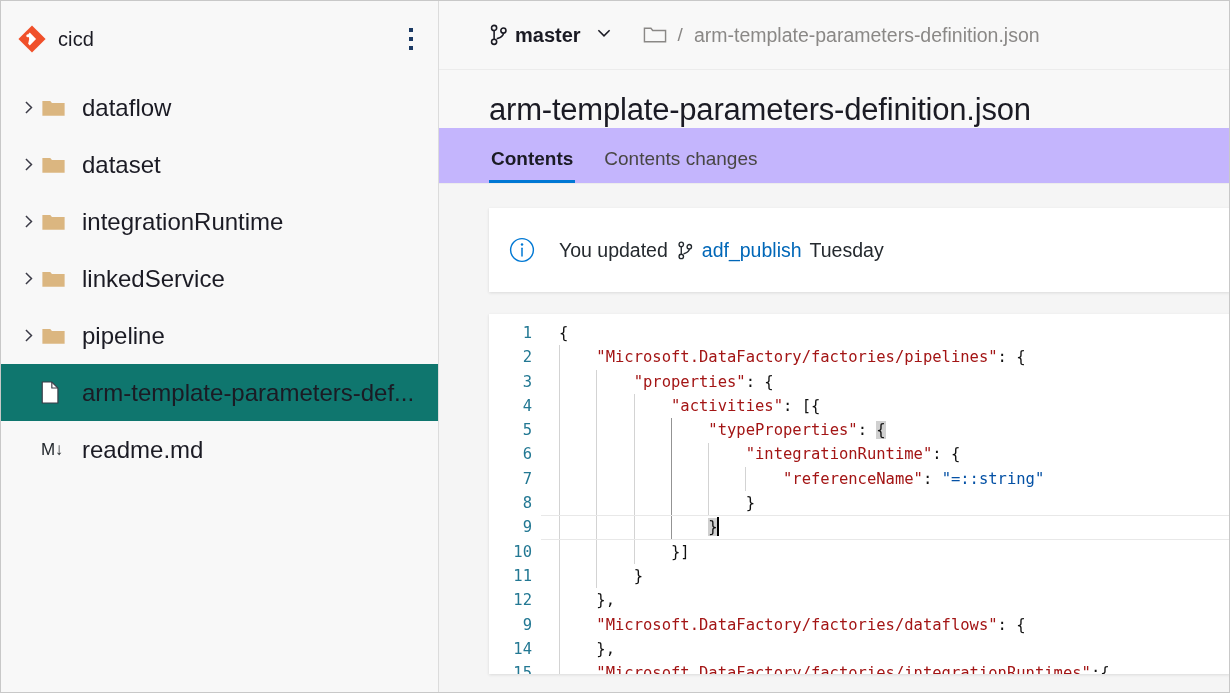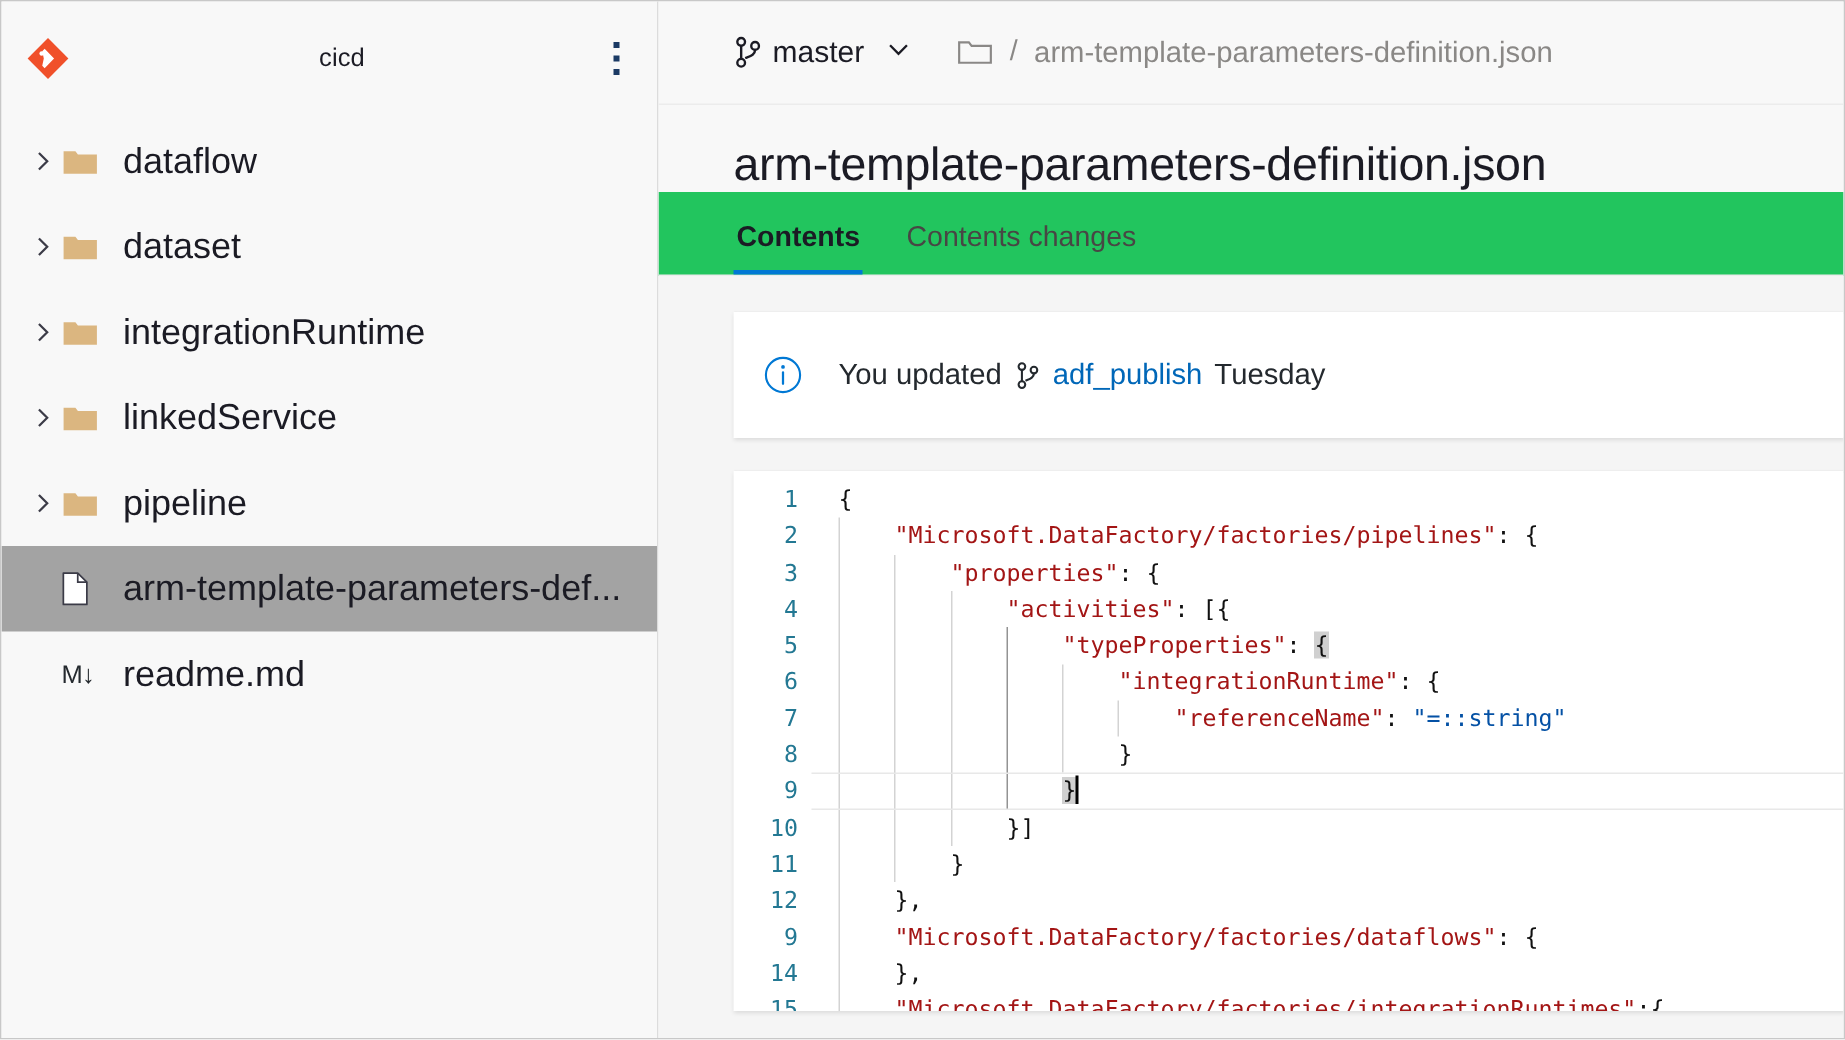--- a/index.html
+++ b/index.html
@@ -29,28 +29,27 @@
     overflow: hidden;
   }
   .repo-header {
     height: 76px;
     display: flex;
     align-items: center;
     padding: 0 14px 0 16px;
   }
   .repo-icon { width: 30px; height: 30px; flex: 0 0 30px; display:block; }
   .repo-name {
-    font-size: 17px;
+    font-size: 20px;
     color: #1b1b24;
     margin-left: 11px;
     letter-spacing: .1px;
     font-weight: 400;
     flex: 1 1 auto;
     white-space: nowrap;
-    text-align: center;
   }
   .kebab {
     width: 26px; height: 32px;
     display: flex; flex-direction: column;
     align-items: center; justify-content: center;
     gap: 5px;
     cursor: pointer;
     flex: 0 0 26px;
   }
   .kebab i { width: 4px; height: 4px; background: #1b3a64; display: block; }
@@ -59,21 +58,21 @@
   .tree-row {
     height: 57px;
     display: flex;
     align-items: center;
     padding-left: 14px;
     cursor: pointer;
     font-size: 19.5px;
     color: #24292e;
     white-space: nowrap;
   }
-  .tree-row.selected { background: #a3a3a3; }
+  .tree-row.selected { background: #0f766e; }
   .chevron {
     width: 26px; flex: 0 0 26px;
     display: flex; align-items: center; justify-content: center;
     color: #3b3b47;
   }
   .chevron svg { display: block; }
   .chevron.empty { visibility: hidden; }
   .ic {
     width: 32px; flex: 0 0 32px;
     display: flex; align-items: center; justify-content: flex-start;
@@ -106,21 +105,21 @@
     display: flex;
     align-items: center;
     padding-left: 50px;
     border-bottom: 1px solid #ececec;
   }
   .branch-pick {
     display: flex; align-items: center; cursor: pointer;
     margin-right: 30px;
   }
   .branch-pick .bicon { width: 20px; height: 22px; margin-right: 6px; display:block; }
-  .branch-name { font-size: 20px; font-weight: normal; color: #1b1b24; }
+  .branch-name { font-size: 20px; font-weight: bold; color: #1b1b24; }
   .caret { margin-left: 14px; display:block; }
   .crumb-folder { display: flex; align-items: center; cursor: pointer; }
   .crumb-sep { color: #8a8886; font-size: 19px; margin: 0 11px; }
   .crumb-file {
     font-size: 19.5px; color: #8a8886; cursor: pointer;
     white-space: nowrap;
   }
 
   .title-wrap {
     background: #f8f8f8;
@@ -130,21 +129,21 @@
     font-size: 31px;
     color: #1b1b24;
     font-weight: 400;
     letter-spacing: -0.2px;
     white-space: nowrap;
   }
   .tabs {
     display: flex;
     align-items: flex-end;
     padding: 20px 0 0 50px;
-    background: #22c55e;
+    background: #c4b5fd;
     border-bottom: 1px solid #ececec;
   }
   .tab {
     font-size: 19px;
     color: #484644;
     padding: 0 2px 13px 2px;
     margin-right: 27px;
     cursor: pointer;
     position: relative;
     white-space: nowrap;

